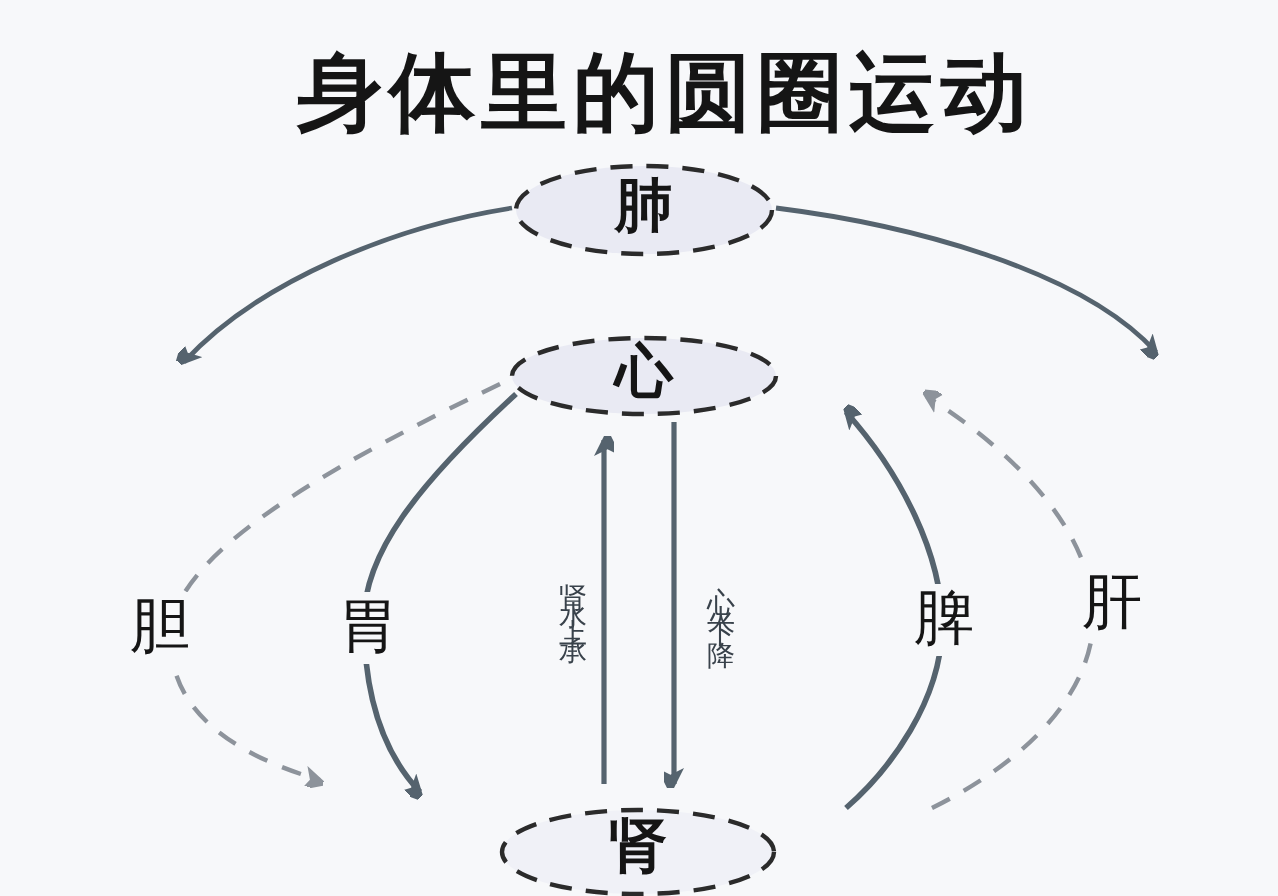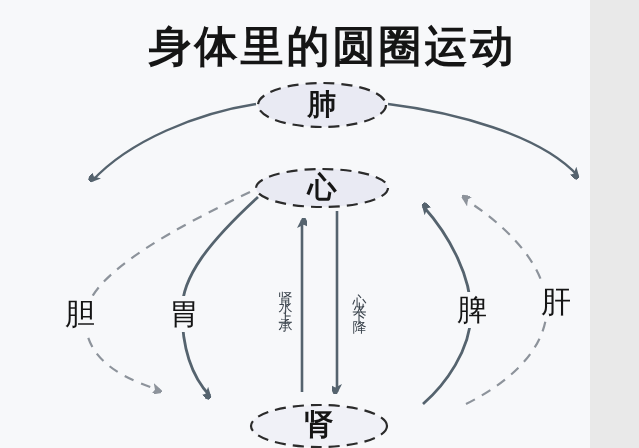--- a/index.html
+++ b/index.html
@@ -12,21 +12,21 @@
     --dashed-arrow:#8d939b;
     --flow-text:#39424b;
   }
   html,body{margin:0;padding:0;}
   body{
     font-family:"Liberation Serif","DejaVu Serif",serif;
     background:#e9e9e9;
   }
   .canvas{
     position:relative;
-    width:590px;height:448px;
+    width:639px;height:448px;
     background:var(--bg);
     overflow:hidden;
   }
   .title{
     position:absolute;
     left:0;top:18px;width:665px;
     text-align:center;
     font-size:43px;
     font-weight:700;
     letter-spacing:3px;

